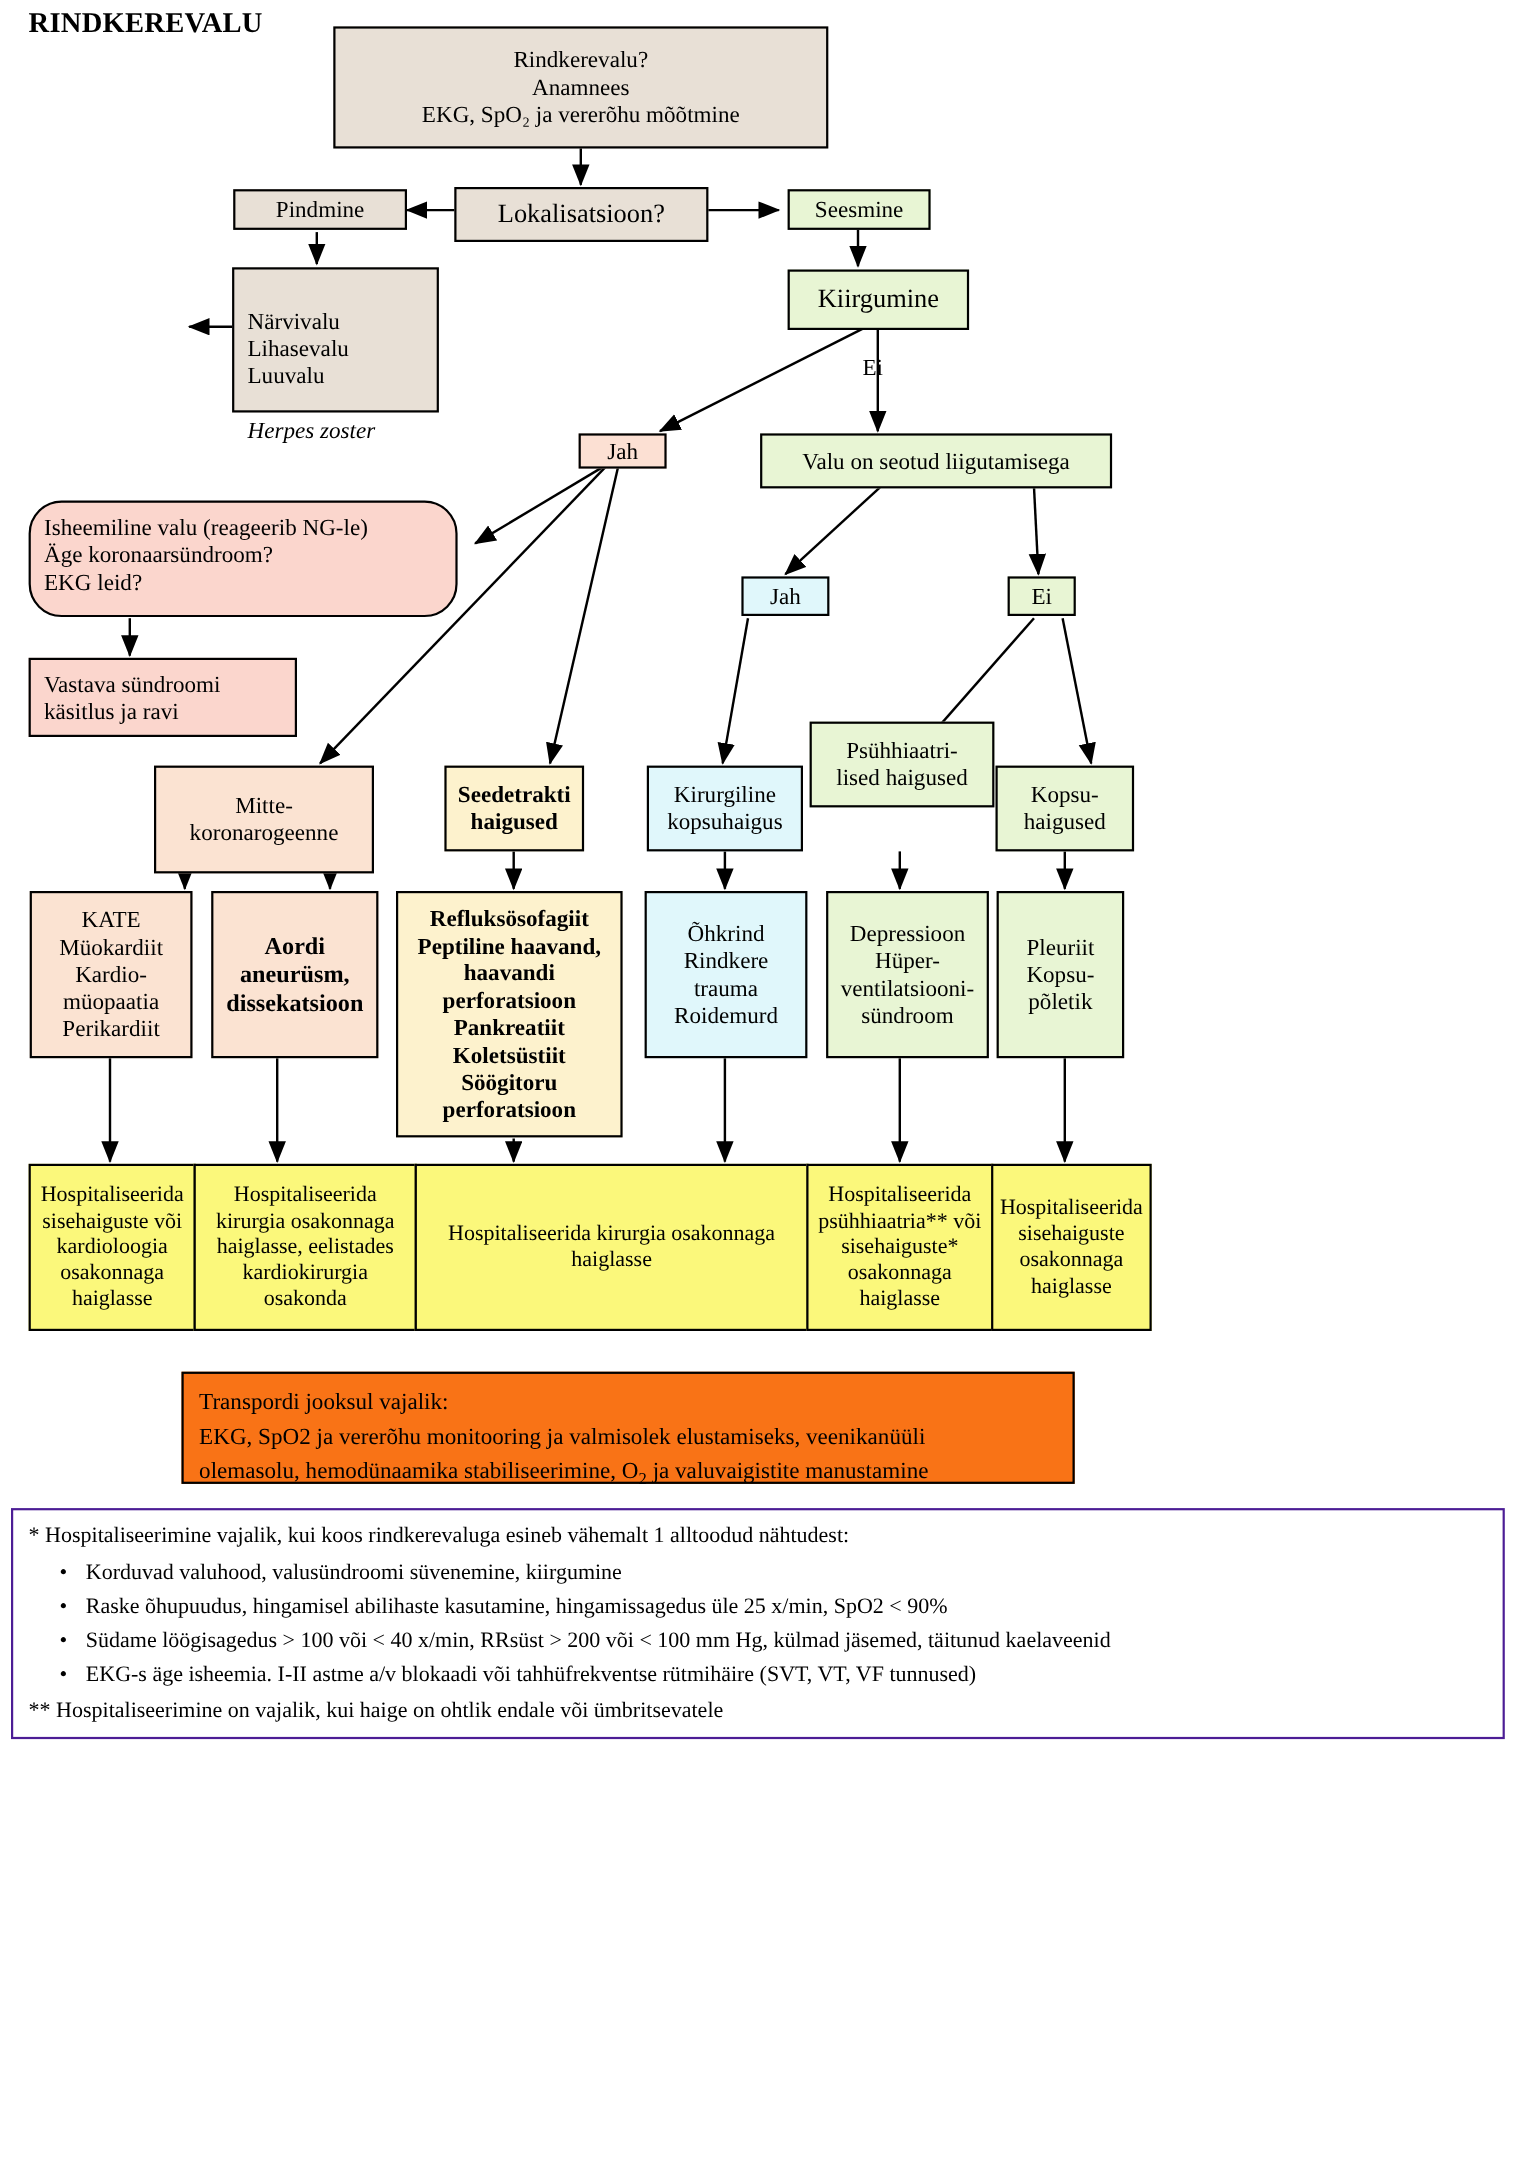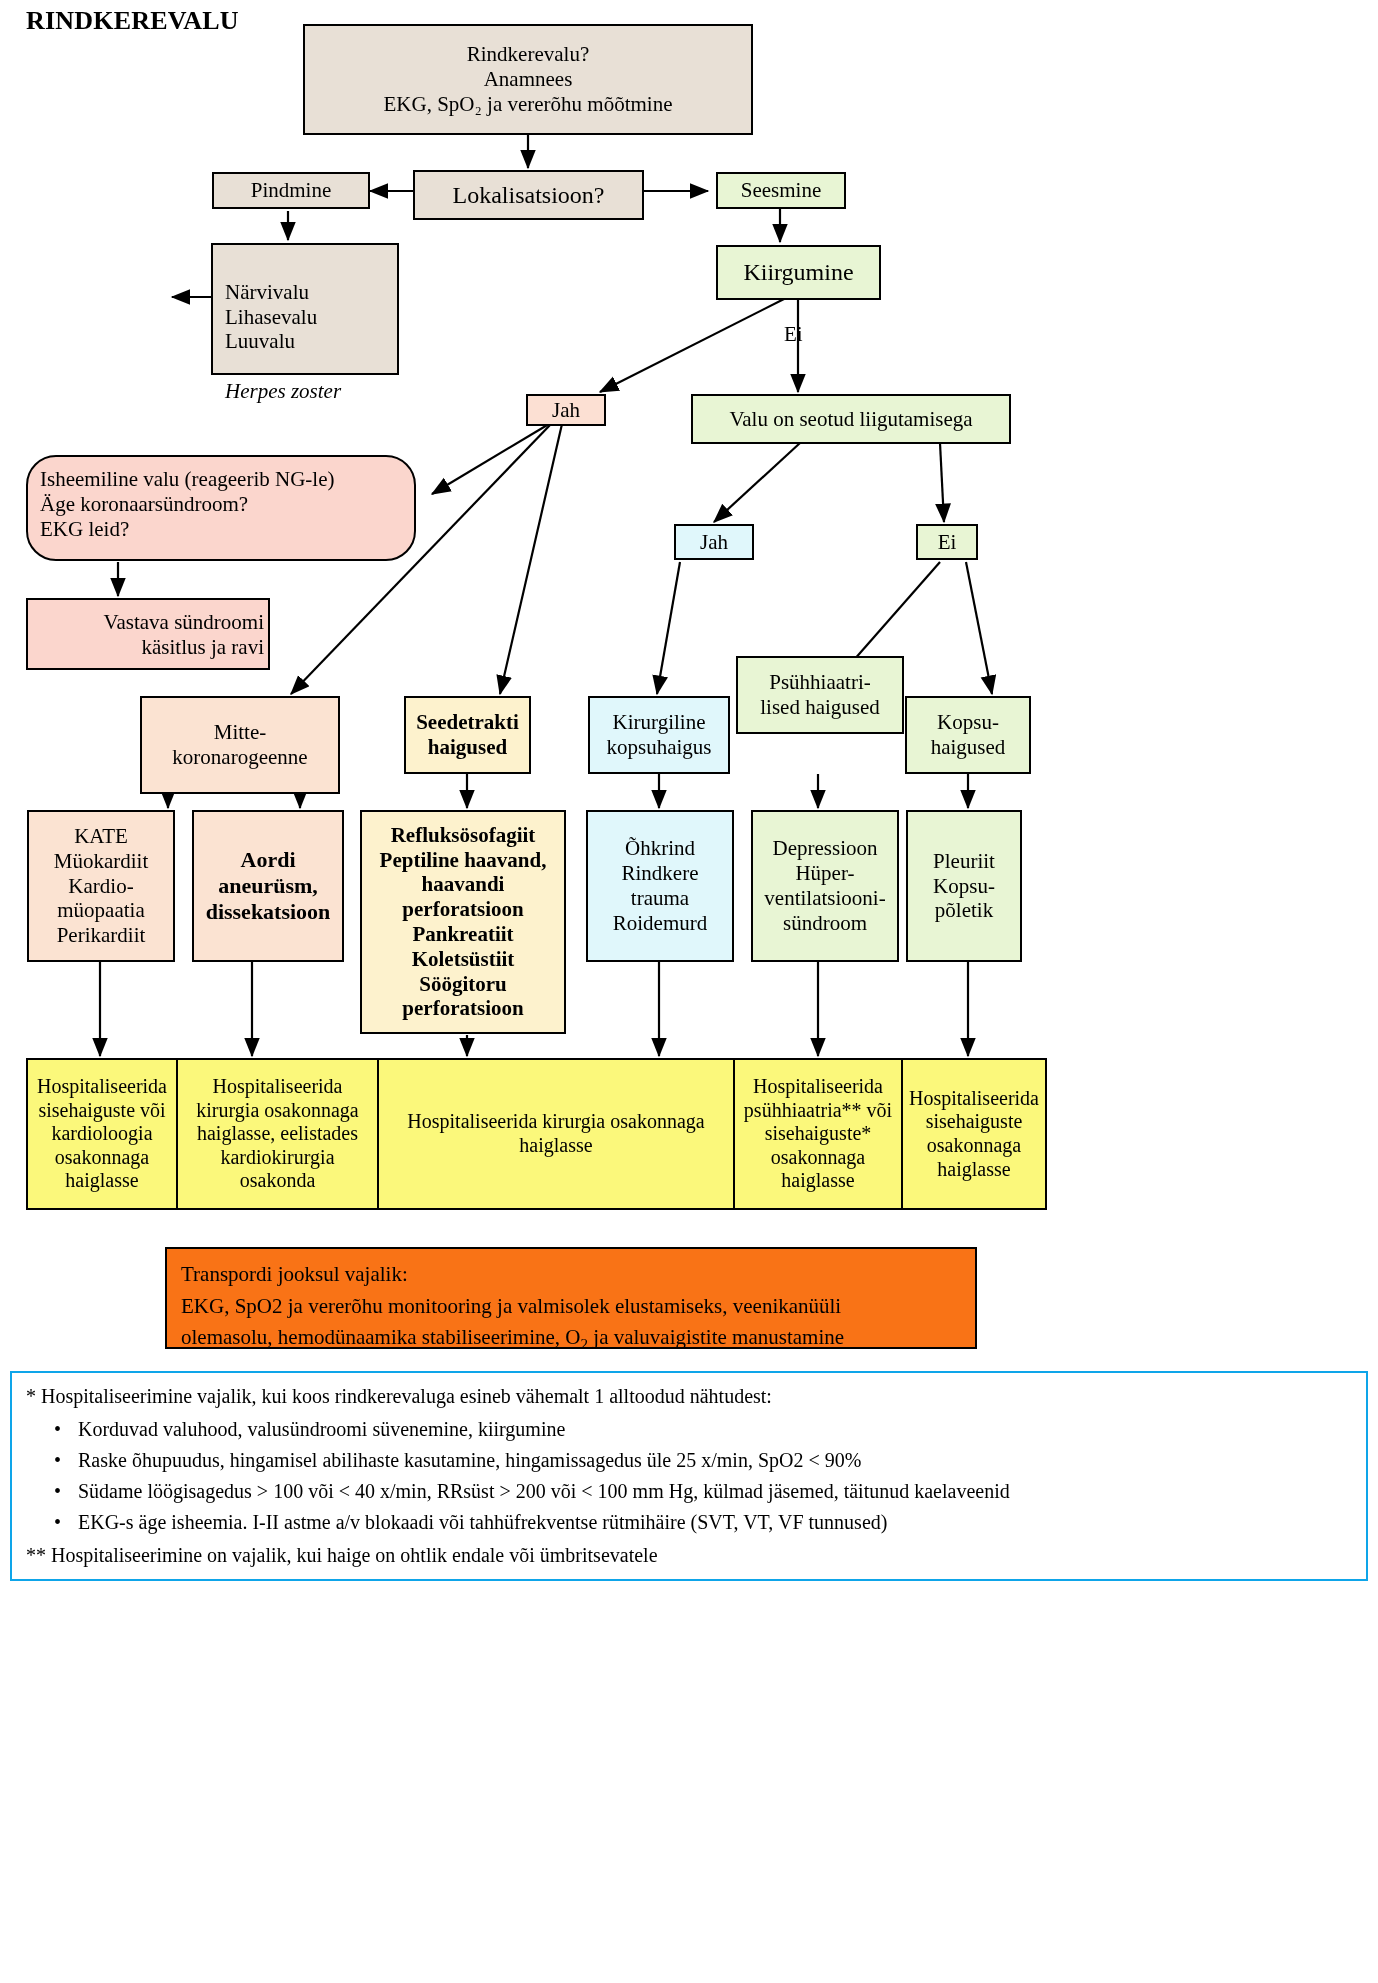--- a/index.html
+++ b/index.html
@@ -66,21 +66,21 @@
     left: 0;
     top: 0;
     width: 1378px;
     height: 1983px;
     pointer-events: none;
   }
 
   .notes {
     position: absolute;
     box-sizing: border-box;
-    border: 2px solid #0ea5e9;
+    border: 2px solid #4c1d95;
     background: #ffffff;
     font-size: 20px;
   }
   .notes-inner { padding: 10px 14px 12px 14px; }
   .notes p { margin: 0 0 4px 0; line-height: 1.35; }
   .notes ul {
     margin: 2px 0 4px 0;
     padding-left: 52px;
     list-style: none;
   }
@@ -207,21 +207,21 @@
   <div class="box green" style="left:691px; top:394px; width:320px; height:50px;">Valu on seotud liigutamisega</div>
 
   <div class="box bluelt" style="left:674px; top:524px; width:80px; height:36px;">Jah</div>
 
   <div class="box green" style="left:916px; top:524px; width:62px; height:36px;">Ei</div>
 
   <div class="box pinkdk left" style="left:26px; top:455px; width:390px; height:106px; display:block; padding-top:10px;border-radius:30px;">Isheemiline valu (reageerib NG-le)
 Äge koronaarsündroom?
 EKG leid?</div>
 
-  <div class="box pinkdk left" style="left:26px; top:598px; width:244px; height:72px; display:block; padding-top:10px;text-align:right;">Vastava sündroomi
+  <div class="box pinkdk left" style="left:26px; top:598px; width:244px; height:72px; display:block; padding-top:10px;">Vastava sündroomi
 käsitlus ja ravi</div>
 
   <div class="box peach" style="left:140px; top:696px; width:200px; height:98px;">Mitte-
 koronarogeenne</div>
 
   <div class="box cream" style="left:404px; top:696px; width:127px; height:78px;">Seedetrakti
 haigused</div>
 
   <div class="box bluelt" style="left:588px; top:696px; width:142px; height:78px;">Kirurgiline
 kopsuhaigus</div>

